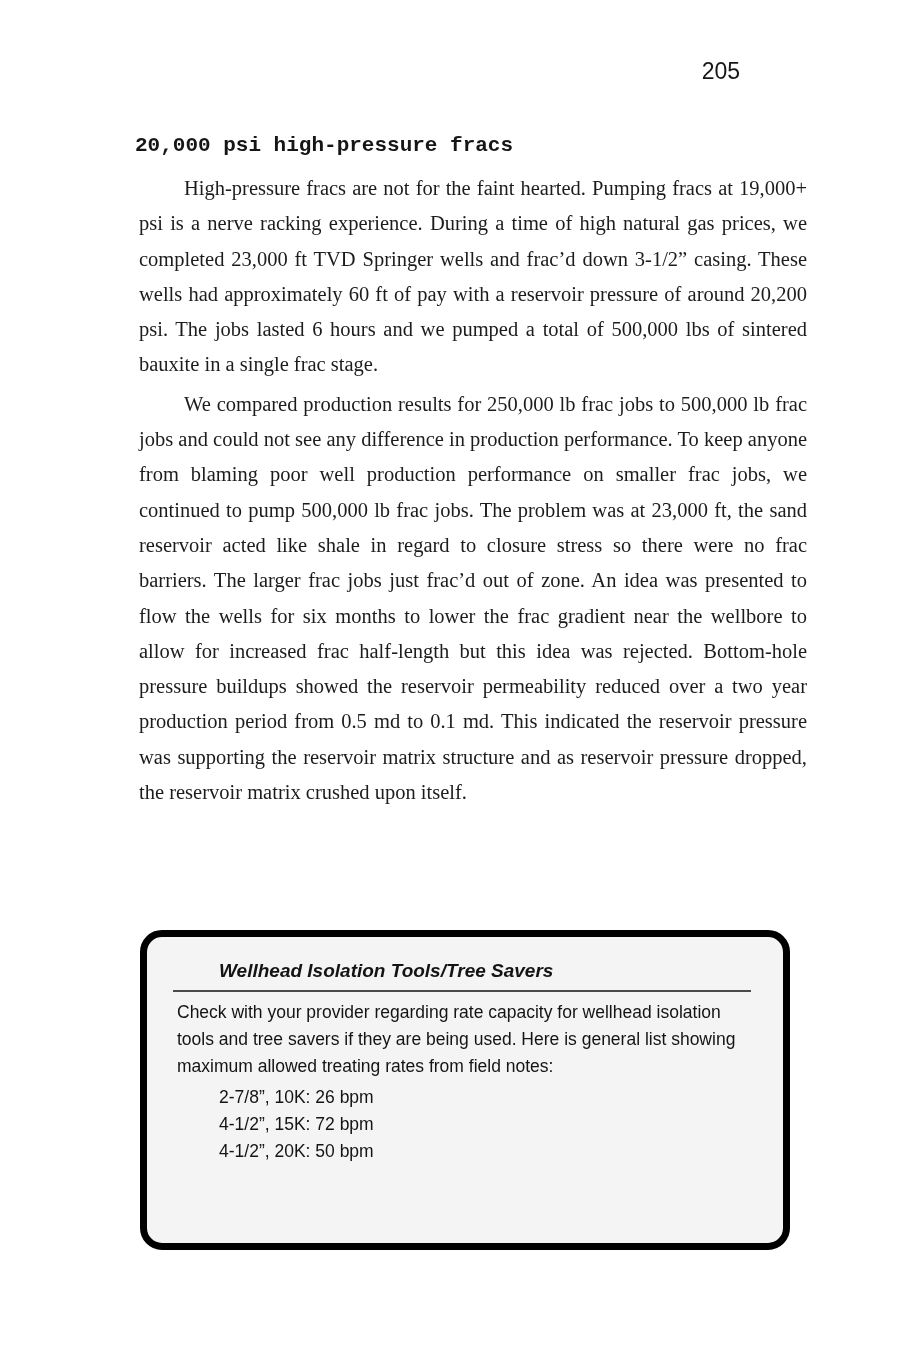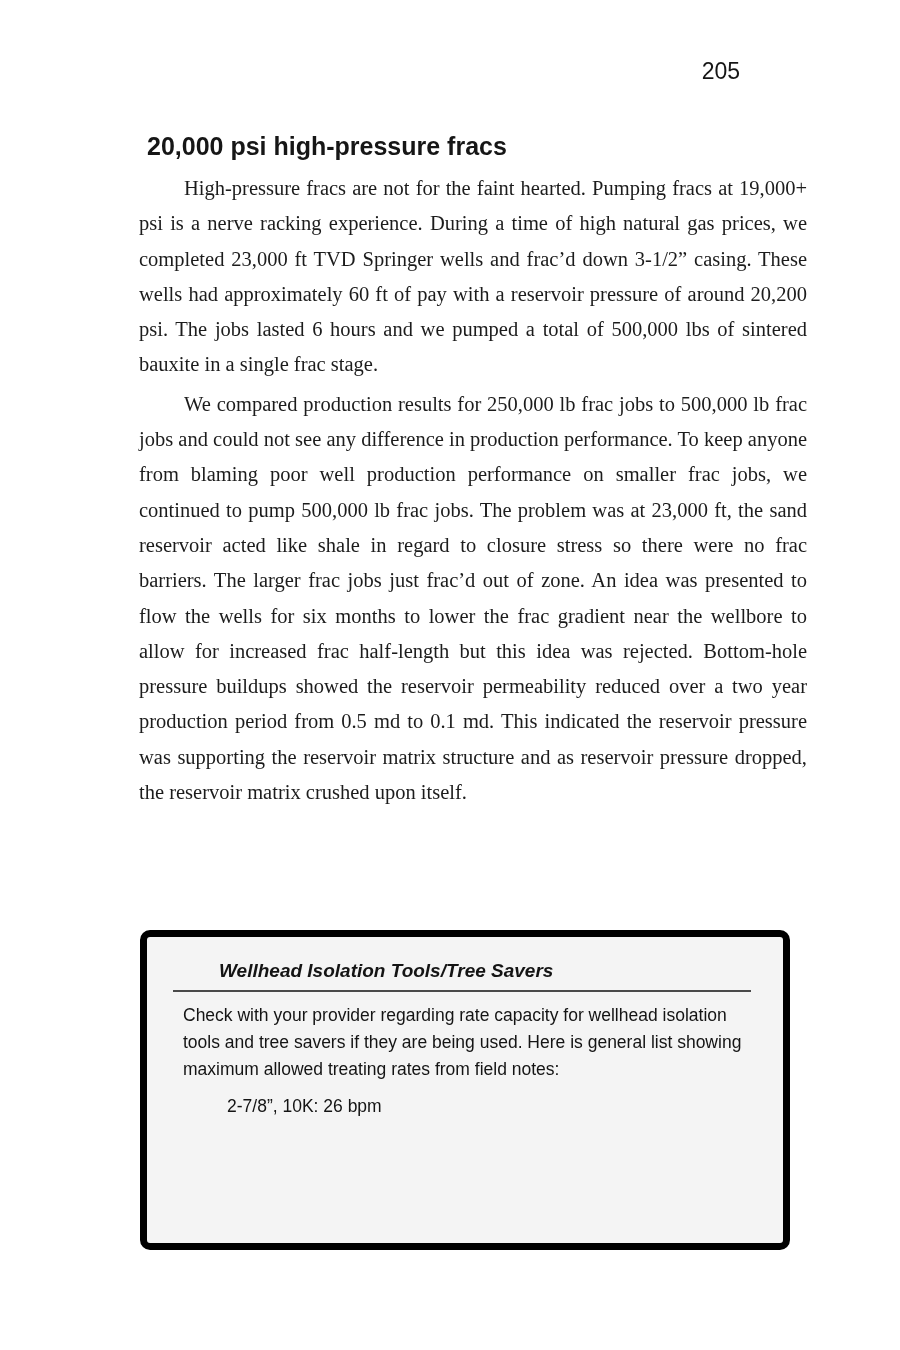--- a/index.html
+++ b/index.html
@@ -23,70 +23,70 @@
     font-size: 23px;
     color: #161616;
   }
   .content {
     position: absolute;
     left: 135px;
     top: 131px;
     width: 676px;
   }
   .heading {
-    font-family: Liberation Sans, sans-serif;
-    font-size: 25px;
+    font-family: Liberation Mono, monospace;
+    font-size: 21px;
     font-weight: bold;
-    margin: 0 0 10px 12px;
+    margin: 0 0 10px 0;
     line-height: 30px;
   }
   .body-para {
     font-family: "Liberation Serif", serif;
     font-size: 20.5px;
     line-height: 35.3px;
     text-align: justify;
     text-indent: 45px;
     margin: 4px;
     color: #1c1c1c;
   }
   .callout {
     position: absolute;
     left: 140px;
     top: 930px;
     width: 650px;
     height: 320px;
     box-sizing: border-box;
     background: #f4f4f4;
     border: 7px solid #000000;
-    border-radius: 10px;
+    border-radius: 22px;
     padding: 16px 20px 0 26px;
     font-family: "Liberation Sans", sans-serif;
     color: #141414;
   }
   .callout-title {
     font-size: 19px;
     font-weight: bold;
     font-style: italic;
     padding-left: 46px;
     margin: 6px 0 7px 0;
     line-height: 24px;
   }
   .callout-rule {
     border: none;
     border-top: 2px solid #4a4a4a;
     margin: 0 12px 7px 0;
   }
   .callout-intro {
     font-size: 17.5px;
     line-height: 27px;
-    margin: 10px;
+    margin: 4px;
   }
   .rate-list {
     list-style: none;
-    margin: 8px;
+    margin: 0;
     padding: 0 0 0 46px;
     font-size: 17.5px;
     line-height: 27px;
   }
 </style>
 </head>
 <body>
 
 <div class="page">
 
@@ -102,16 +102,18 @@
 
   <div class="callout">
     <div class="callout-title">Wellhead Isolation Tools/Tree Savers</div>
 
     <hr class="callout-rule">
 
     <p class="callout-intro">Check with your provider regarding rate capacity for wellhead isolation tools and tree savers if they are being used. Here is general list showing maximum allowed treating rates from field notes:</p>
 
     <ul class="rate-list">
       <li>2-7/8”, 10K: 26 bpm</li>
+      <li>4-1/2”, 15K: 72 bpm</li>
+      <li>4-1/2”, 20K: 50 bpm</li>
     </ul>
   </div>
 
 </div>
 
 </body></html>

